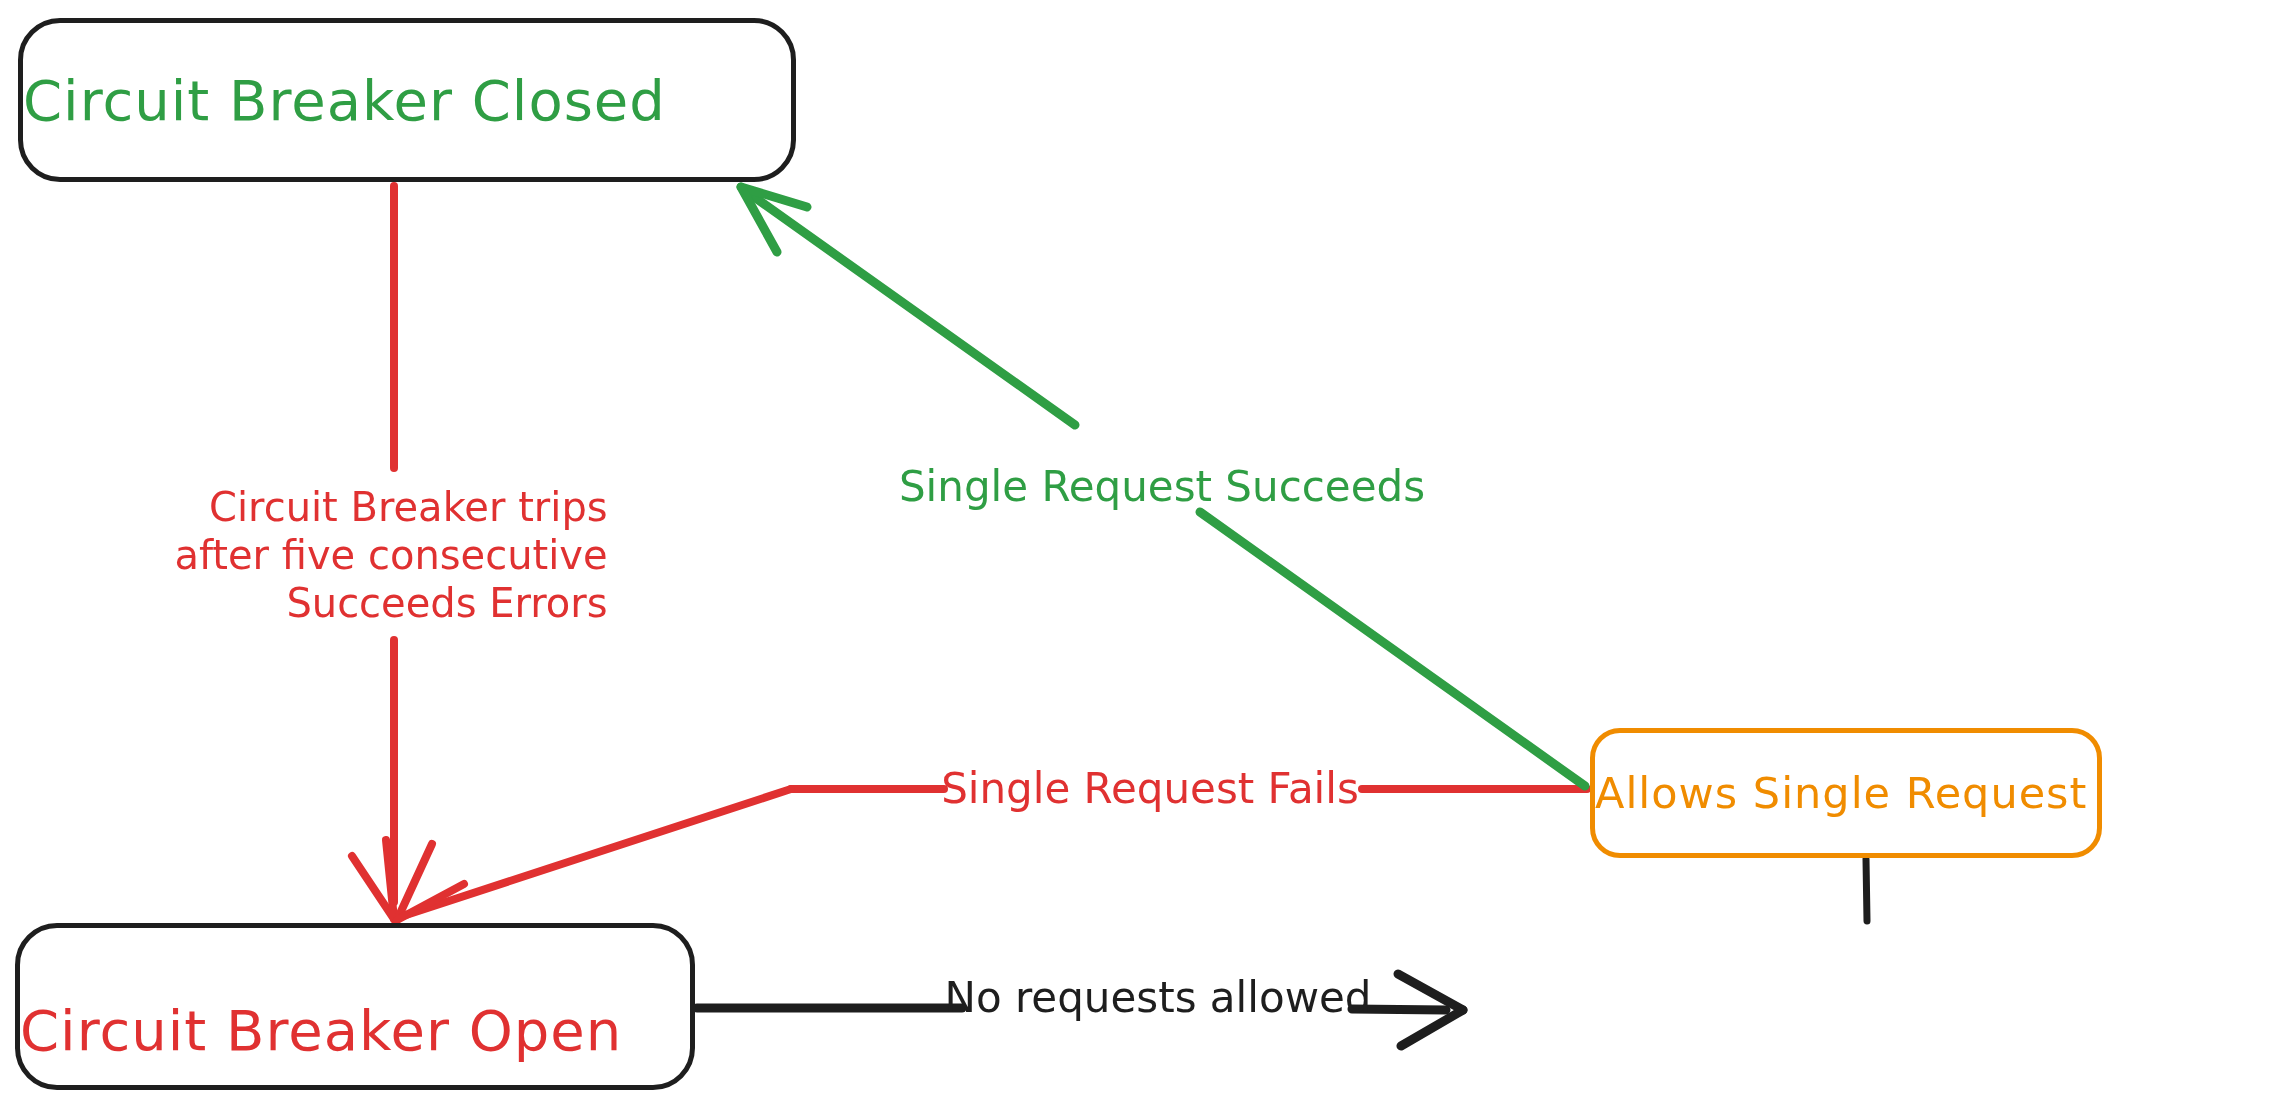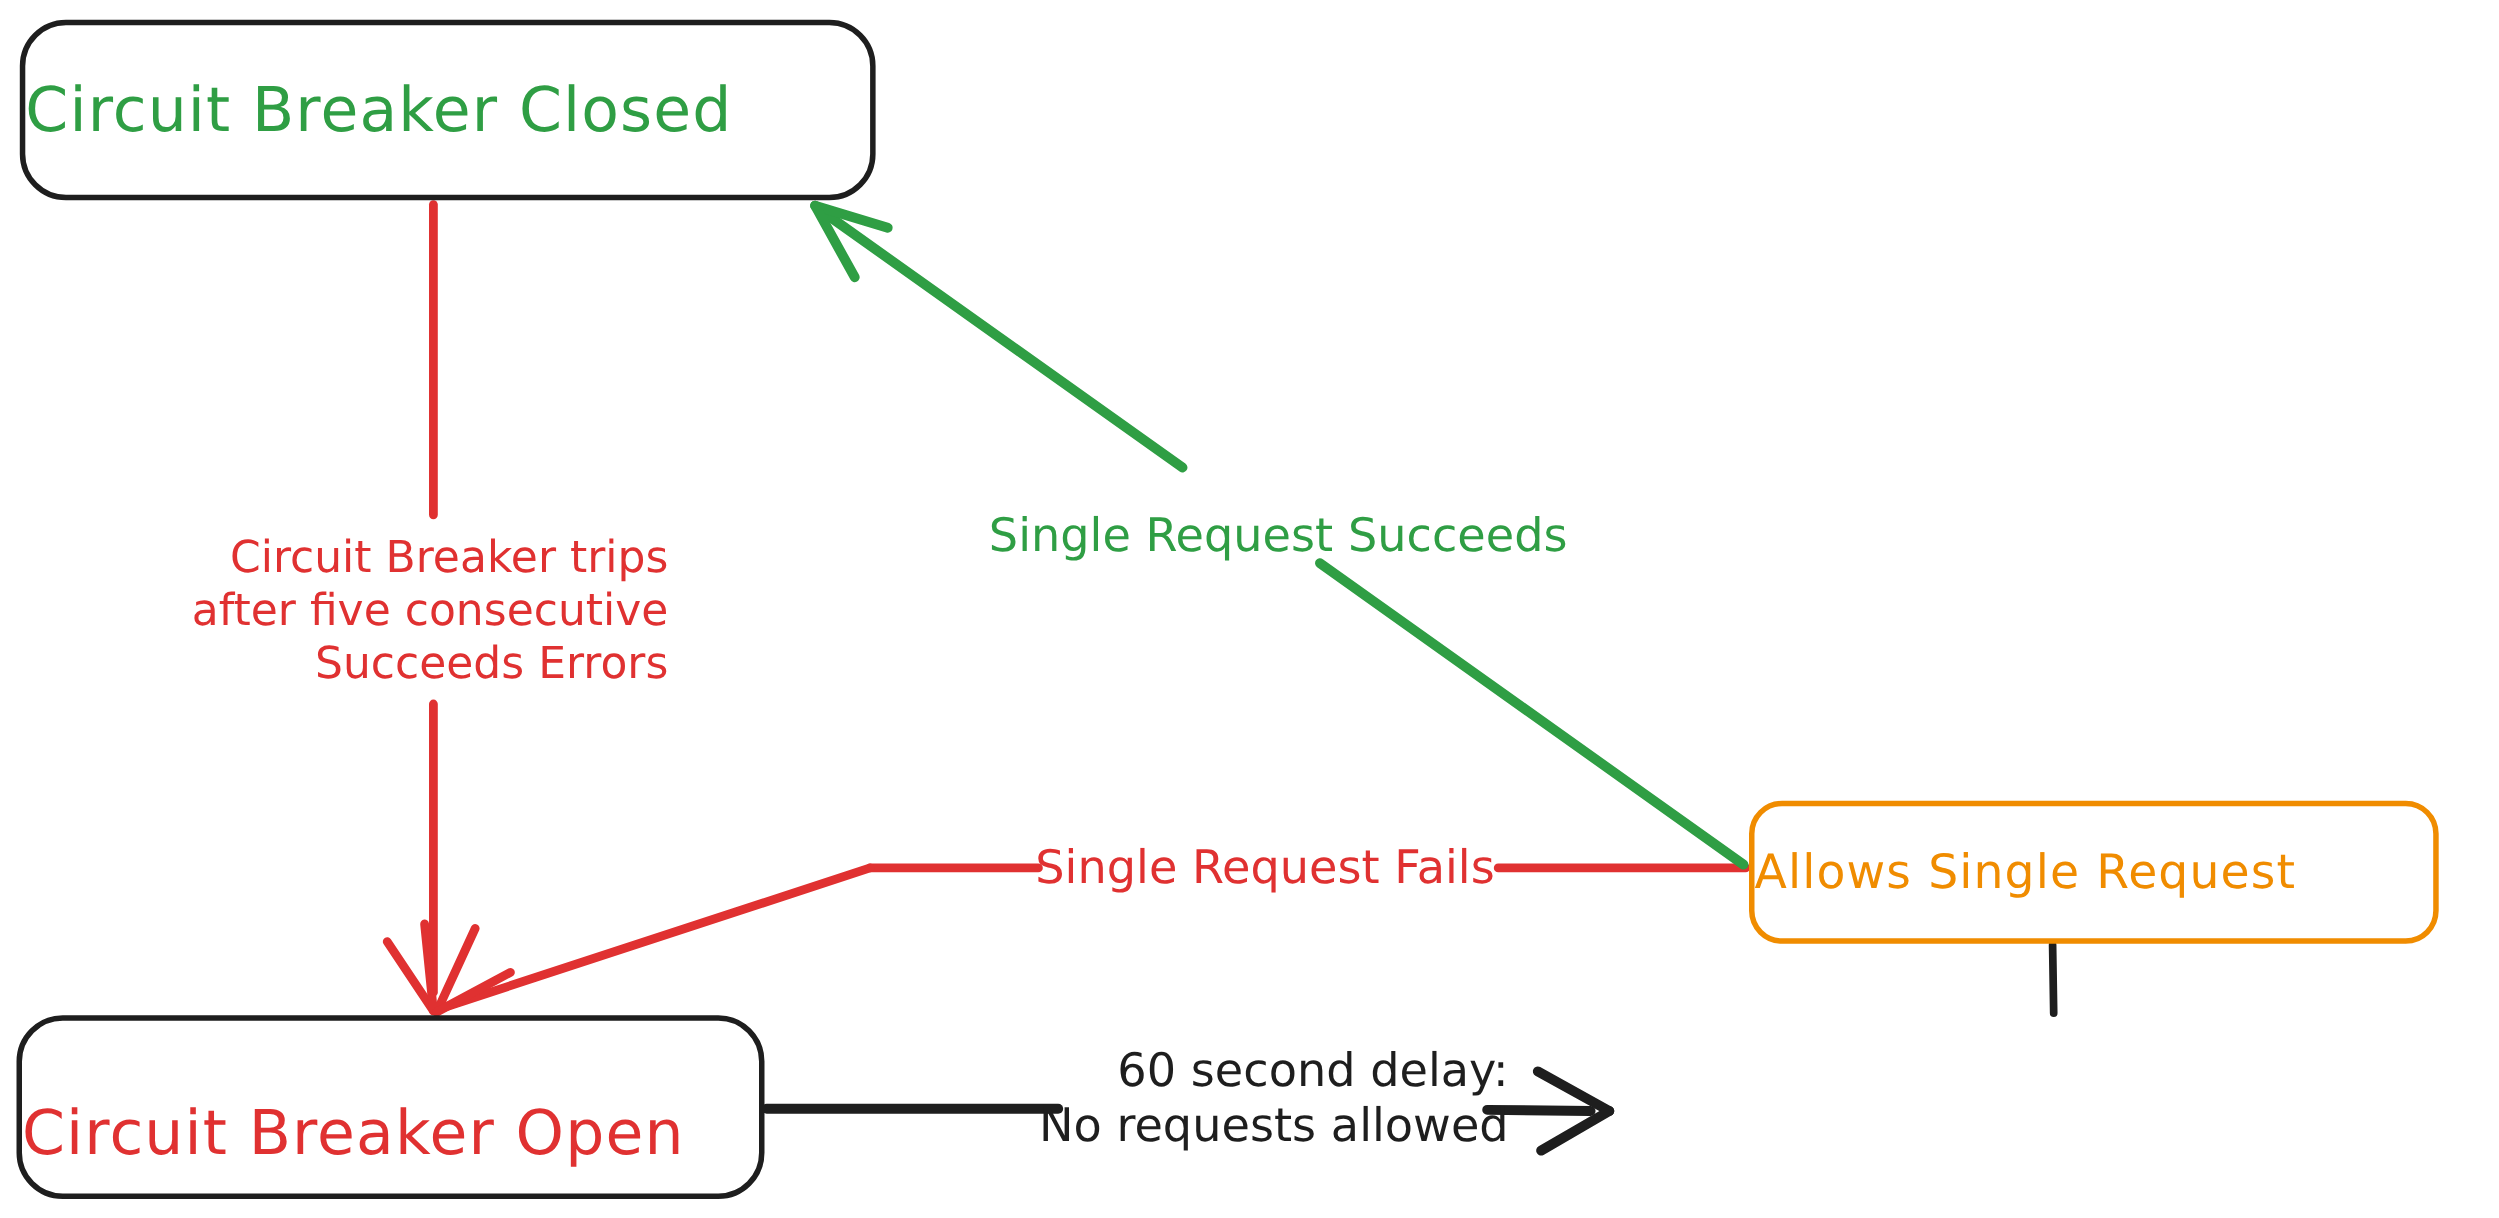--- a/index.html
+++ b/index.html
@@ -109,36 +109,35 @@
 
   <div class="node node-state" style="left: 18px; top: 18px; width: 778px; height: 164px; border-color: rgb(30, 30, 30);">
     <span class="node-label" style="color: rgb(47, 158, 68);">Circuit Breaker Closed</span>
   </div>
 
   <div class="node node-state" style="left: 15px; top: 923px; width: 680px; height: 167px; border-color: rgb(30, 30, 30);">
     <span class="node-label" style="color: rgb(224, 49, 49); margin-top: 48px;">Circuit Breaker Open</span>
   </div>
 
 
-  <div class="node node-sub" style="left: 1590px; top: 728px; width: 627px; height: 130px; border-color: rgb(240, 140, 0);">
+  <div class="node node-sub" style="left: 1590px; top: 728px; width: 512px; height: 130px; border-color: rgb(240, 140, 0);">
     <span class="node-label" style="color: rgb(240, 140, 0);">Allows Single Request</span>
   </div>
 
   <div class="edge-label lbl-trip" style="left: 391px; top: 555px; color: rgb(224, 49, 49);">
     <span class="line">Circuit Breaker trips</span>
     <span class="line">after five consecutive</span>
     <span class="line">Succeeds Errors</span>
   </div>
 
   <div class="edge-label lbl-single" style="left: 1162px; top: 487px; color: rgb(47, 158, 68);">
     <span class="line">Single Request Succeeds</span>
   </div>
 
   <div class="edge-label lbl-single" style="left: 1150px; top: 789px; color: rgb(224, 49, 49);">
     <span class="line">Single Request Fails</span>
   </div>
 
   <div class="edge-label lbl-delay" style="left: 1158px; top: 998px; color: rgb(30, 30, 30);">
-    <span class="line">60 second delay:</span>
     <span class="line">No requests allowed</span>
   </div>
 
 </div>
 
 </body></html>

